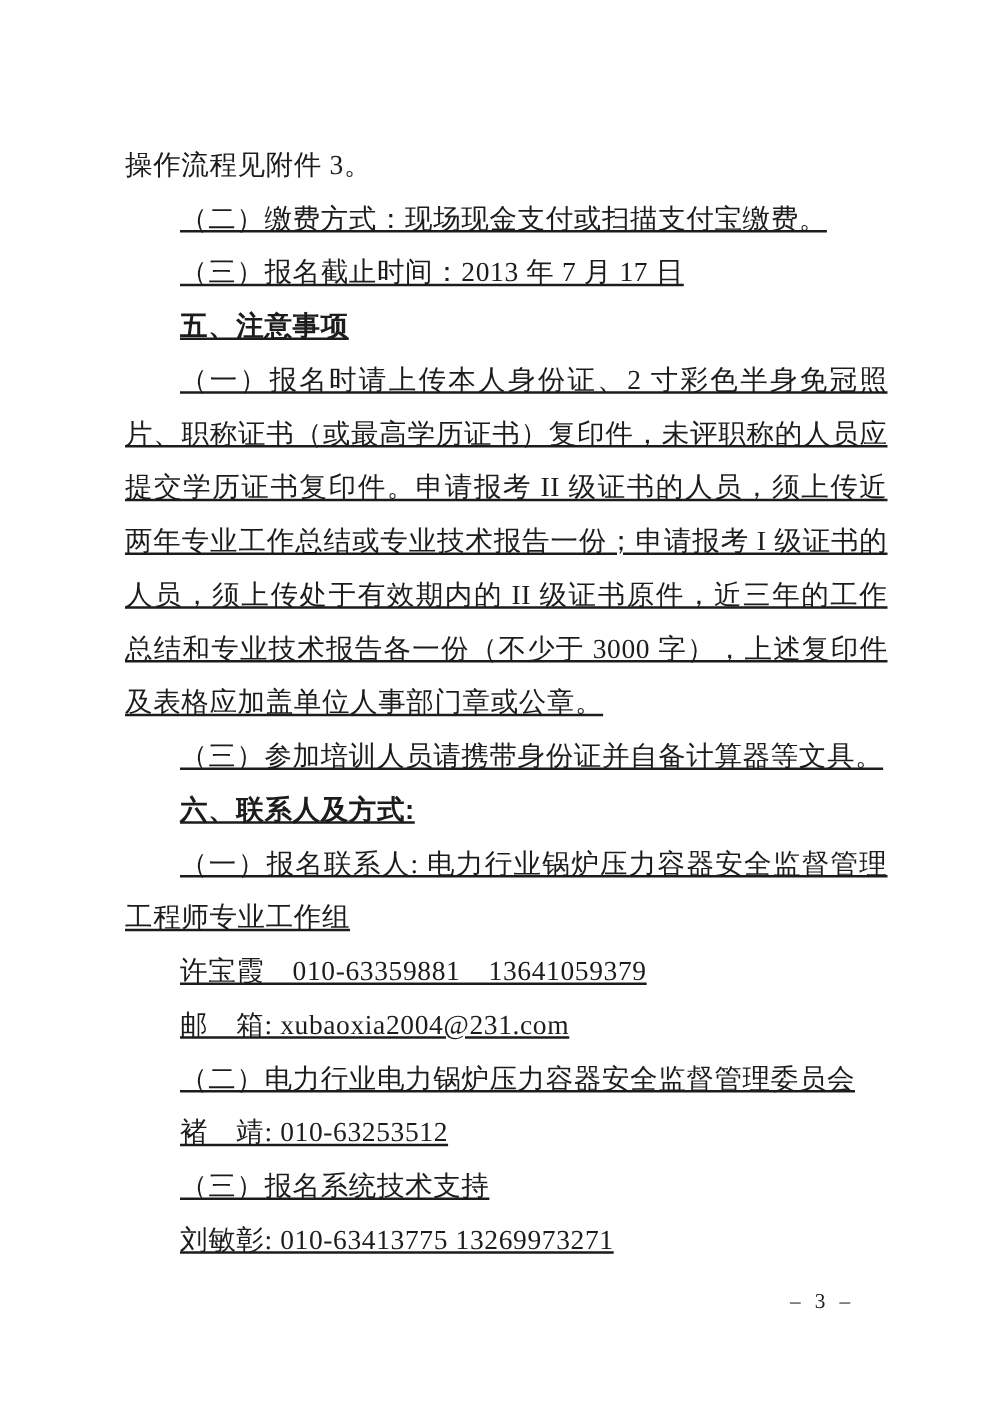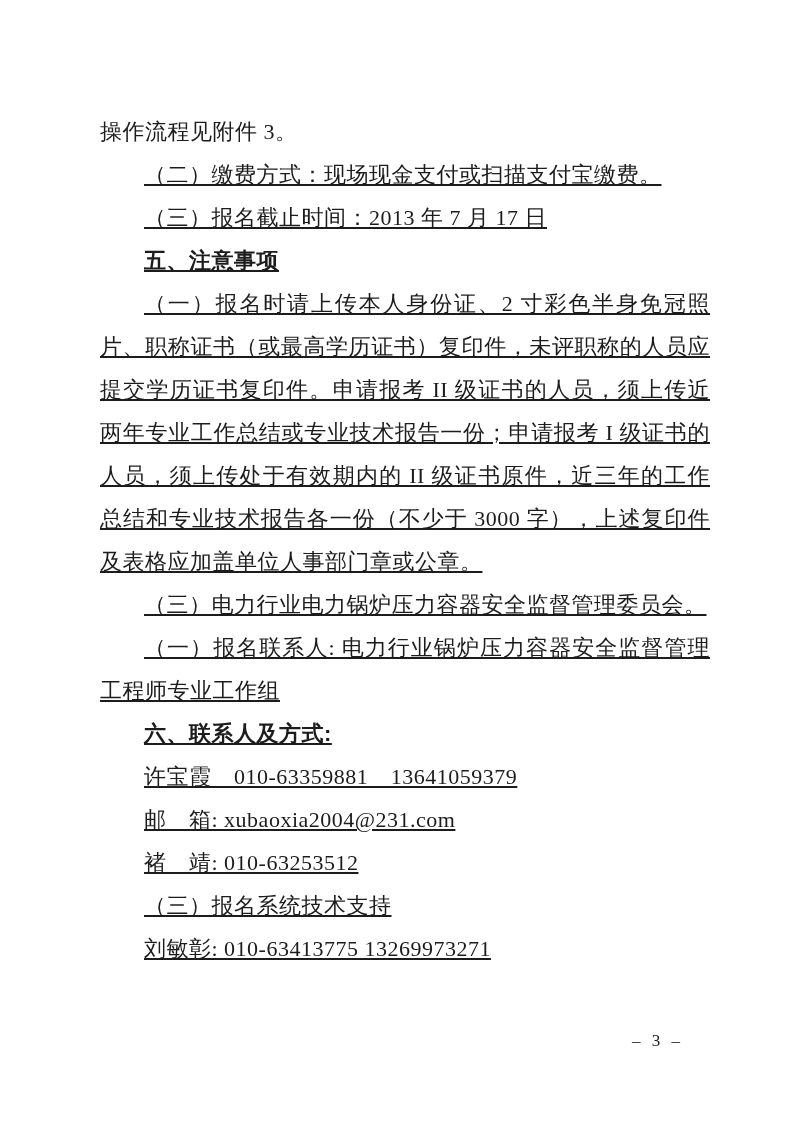--- a/index.html
+++ b/index.html
@@ -53,23 +53,24 @@
 </head>
 <body>
 
 <div class="page">
   <div class="content">
     <p>操作流程见附件 3。</p>
     <p class="indent">（二）缴费方式：现场现金支付或扫描支付宝缴费。</p>
     <p class="indent">（三）报名截止时间：2013 年 7 月 17 日</p>
     <p class="indent heading">五、注意事项</p>
     <p class="indent">（一）报名时请上传本人身份证、2 寸彩色半身免冠照片、职称证书（或最高学历证书）复印件，未评职称的人员应提交学历证书复印件。申请报考 II 级证书的人员，须上传近两年专业工作总结或专业技术报告一份；申请报考 I 级证书的人员，须上传处于有效期内的 II 级证书原件，近三年的工作总结和专业技术报告各一份（不少于 3000 字），上述复印件及表格应加盖单位人事部门章或公章。</p>
-    <p class="indent">（三）电力行业电力锅炉压力容器安全监督管理委员会。</p>
+    <p class="indent">（三）参加培训人员请携带身份证并自备计算器等文具。</p>
+    <p class="indent heading">六、联系人及方式:</p>
     <p class="indent">（一）报名联系人: 电力行业锅炉压力容器安全监督管理工程师专业工作组</p>
-    <p class="indent heading">六、联系人及方式:</p>
     <p class="indent">许宝霞　010-63359881　13641059379</p>
     <p class="indent">邮　箱: xubaoxia2004@231.com</p>
+    <p class="indent">（二）电力行业电力锅炉压力容器安全监督管理委员会</p>
     <p class="indent">褚　靖: 010-63253512</p>
     <p class="indent">（三）报名系统技术支持</p>
     <p class="indent">刘敏彰: 010-63413775 13269973271</p>
   </div>
   <div class="footer">– 3 –</div>
 </div>
 
 </body></html>

